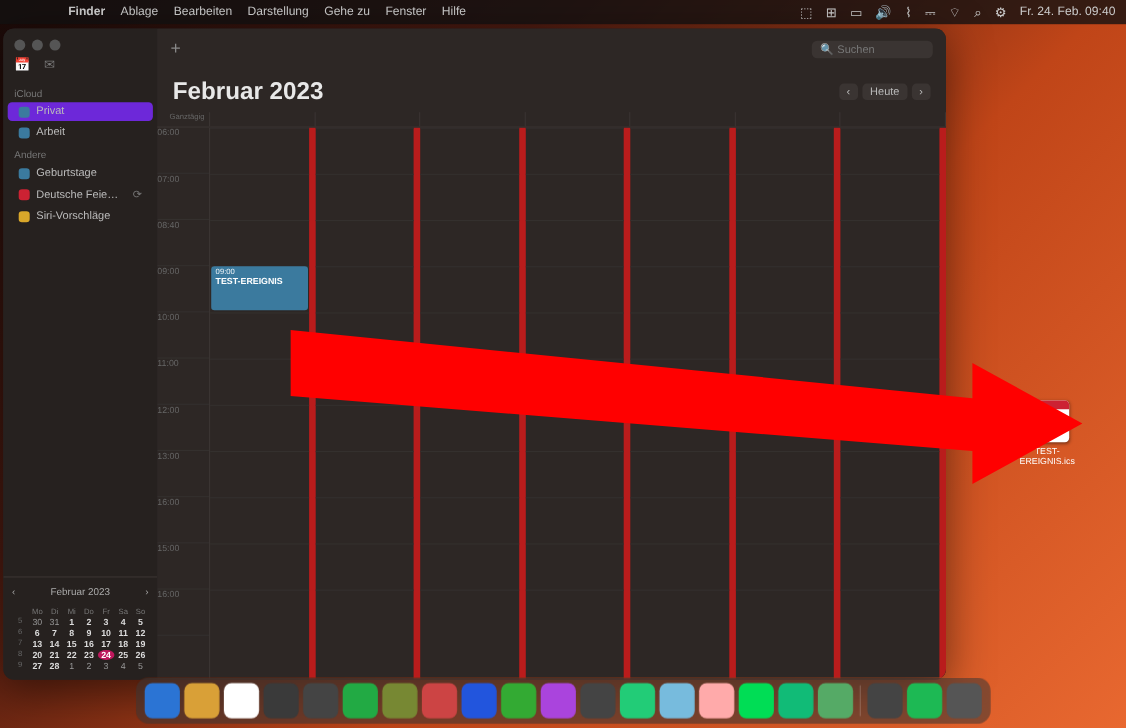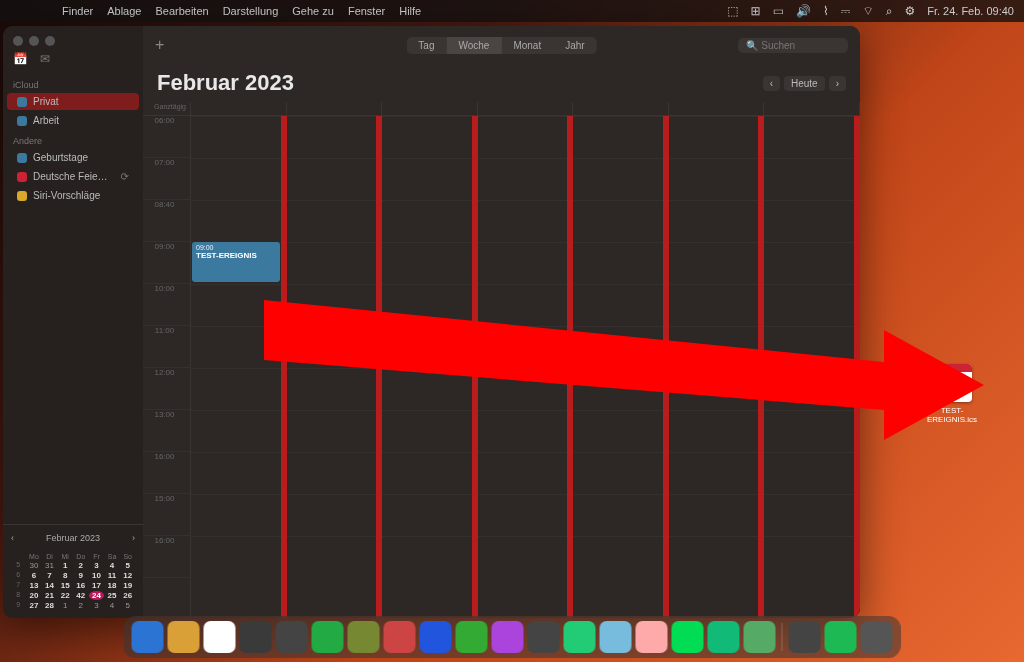--- a/index.html
+++ b/index.html
@@ -1,31 +1,31 @@
 <!DOCTYPE html>
 <html><head>
 <meta charset="utf-8">
 <style>
 * { margin: 0; padding: 0; box-sizing: border-box; font-family: -apple-system, BlinkMacSystemFont, "Helvetica Neue", sans-serif; }
 body { width: 1024px; height: 662px; overflow: hidden; background: linear-gradient(135deg, #1a0a08 0%, #4a1a10 30%, #c04518 60%, #e86830 100%); position: relative; }
 
 .menubar { height: 22px; background: rgba(20,18,18,0.8); display: flex; align-items: center; padding: 0 10px; color: #ccc; font-size: 11px; justify-content: space-between; }
 .menubar-left { display: flex; gap: 14px; align-items: center; }
-.menubar-left .app { font-weight: 400; padding-left: 38px; }
+.menubar-left .app { font-weight: 700; padding-left: 38px; }
 .menubar-right { display: flex; gap: 12px; align-items: center; }
 .menubar-right .mi { font-size: 12px; }
 
 .window { position: absolute; top: 26px; left: 3px; width: 857px; height: 592px; background: #2b2524; border-radius: 10px; display: flex; overflow: hidden; box-shadow: 0 10px 40px rgba(0,0,0,.5); }
 .sidebar { width: 140px; background: #26211f; display: flex; flex-direction: column; }
 .traffic { display: flex; gap: 6px; padding: 10px 10px 6px; }
 .traffic span { width: 10px; height: 10px; border-radius: 50%; background: #555; }
 .sb-icons { display: flex; gap: 12px; padding: 0 10px 8px; color: #777; font-size: 12px; }
 .sb-section { padding: 6px 10px 2px; color: #777; font-size: 9px; }
 .sb-item { display: flex; align-items: center; gap: 6px; padding: 3px 10px; font-size: 10px; color: #bbb; border-radius: 4px; margin: 1px 4px; }
-.sb-item.sel { background: #7f1d1d; text-align: center; }
+.sb-item.sel { background: #6d28d9; text-align: center; }
 .sb-item .dot { width: 10px; height: 10px; border-radius: 3px; display: inline-block; }
 
 .mini-cal { margin-top: auto; padding: 8px; font-size: 8px; color: #aaa; border-top: 1px solid #3a3432; }
 .mini-cal-head { display: flex; justify-content: space-between; align-items: center; margin-bottom: 4px; font-size: 9px; }
 .mini-grid { display: grid; grid-template-columns: repeat(8, 1fr); gap: 1px; text-align: center; margin-top: 10px; }
 .mini-grid .hd { color: #777; font-size: 7px; }
 .mini-grid .wk { color: #666; font-size: 7px; }
 .mini-grid .d { color: #999; }
 .mini-grid .d.b { color: #ddd; font-weight: 600; }
 .mini-grid .d.today { background: #be185d; border-radius: 50%; color: #fff; text-align: center; }
@@ -45,21 +45,21 @@
 .day-header { display: flex; border-bottom: 1px solid #3a3432; font-size: 10px; color: #999; }
 .kw-col { width: 48px; padding: 4px 6px; border-right: 1px solid #3a3432; }
 .day-col { flex: 1; padding: 4px 6px; text-align: center; border-right: 1px solid #3a3432; }
 .allday { display: flex; border-bottom: 1px solid #3a3432; height: 14px; }
 .allday-label { width: 48px; font-size: 7px; color: #666; padding: 1px 4px; text-align: right; border-right: 1px solid #3a3432;}
 .allday .day-col { padding: 0; }
 
 .grid-scroll { flex: 1; overflow: hidden; position: relative; }
 .time-grid { display: flex; height: 100%; }
 .time-col { width: 48px; border-right: 1px solid #3a3432; }
-.hour { height: 42px; font-size: 8px; color: #666; text-align: center; padding-right: 4px; border-bottom: 1px solid #34302e; }
+.hour { height: 42px; font-size: 8px; color: #666; text-align: left; padding-right: 4px; border-bottom: 1px solid #34302e; }
 .days-area { flex: 1; display: flex; position: relative; }
 .gcol { flex: 1; border-right: 6px solid #b91c1c; position: relative; }
 .hour-line { position: absolute; left: 0; right: 0; border-bottom: 1px solid #34302e; }
 
 .event { position: absolute; left: 1px; right: 1px; background: #3b7a9e; border-radius: 3px; padding: 2px 4px; font-size: 8px; color: #fff; overflow: hidden; }
 .event .et { font-size: 7px; opacity: .9; }
 .event .en { font-weight: 700; }
 
 .desktop-icon { position: absolute; top: 364px; right: 38px; width: 68px; text-align: center; color: #fff; font-size: 8px; }
 .ics-icon { width: 40px; height: 38px; background: #fff; border-radius: 4px; margin: 0 auto 4px; position: relative; box-shadow: 0 1px 3px rgba(0,0,0,.4); }
@@ -171,45 +171,39 @@
           <div class="d b">14</div>
           <div class="d b">15</div>
           <div class="d b">16</div>
           <div class="d b">17</div>
           <div class="d b">18</div>
           <div class="d b">19</div>
           <div class="wk">8</div>
           <div class="d b">20</div>
           <div class="d b">21</div>
           <div class="d b">22</div>
-          <div class="d b">42</div>
+          <div class="d b">23</div>
           <div class="d b today">24</div>
           <div class="d b">25</div>
           <div class="d b">26</div>
           <div class="wk">9</div>
           <div class="d b">27</div>
           <div class="d b">28</div>
           <div class="d">1</div>
           <div class="d">2</div>
           <div class="d">3</div>
           <div class="d">4</div>
           <div class="d">5</div>
         </div>
     </div>
   </div>
 
   <div class="main">
     <div class="toolbar">
       <span class="plus">+</span>
-      <div class="seg">
-        <div>Tag</div>
-        <div class="act">Woche</div>
-        <div>Monat</div>
-        <div>Jahr</div>
-      </div>
       <div class="search">🔍 <span>Suchen</span></div>
     </div>
     <div class="title-row">
       <div class="title">Februar 2023</div>
       <div class="nav-right">
         <div class="nav-btn">‹</div>
         <div class="nav-btn">Heute</div>
         <div class="nav-btn">›</div>
       </div>
     </div>

